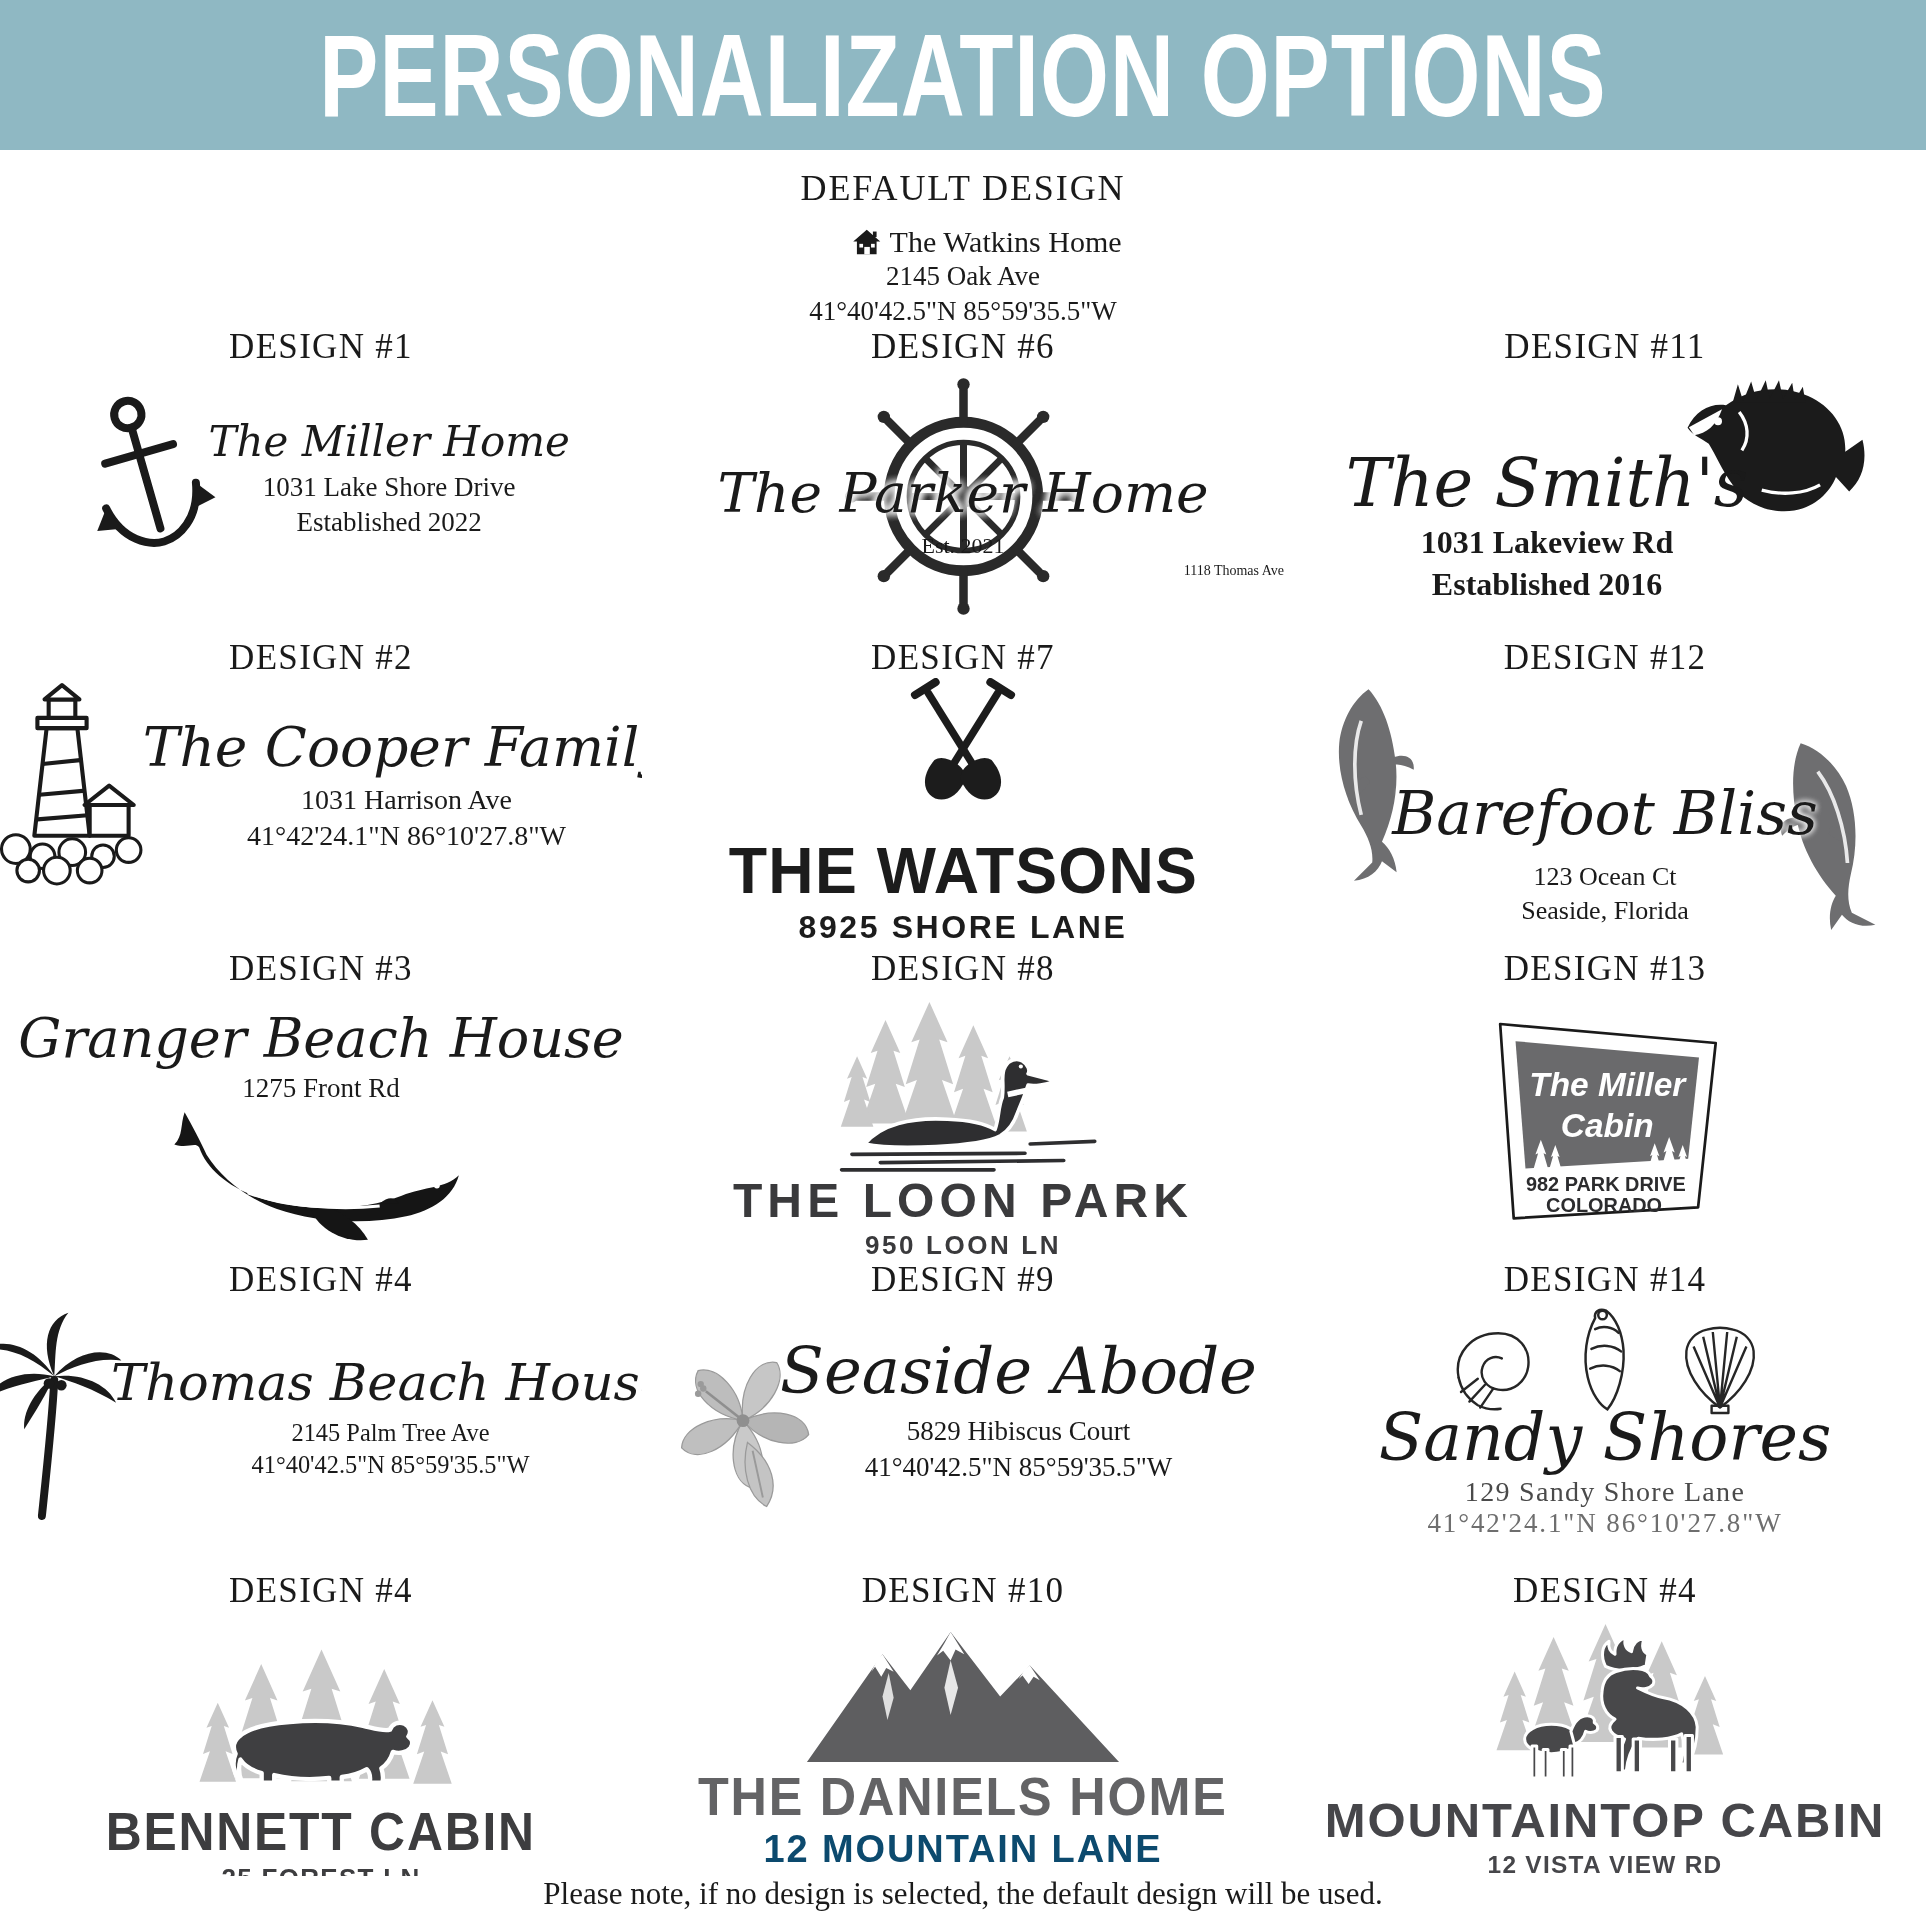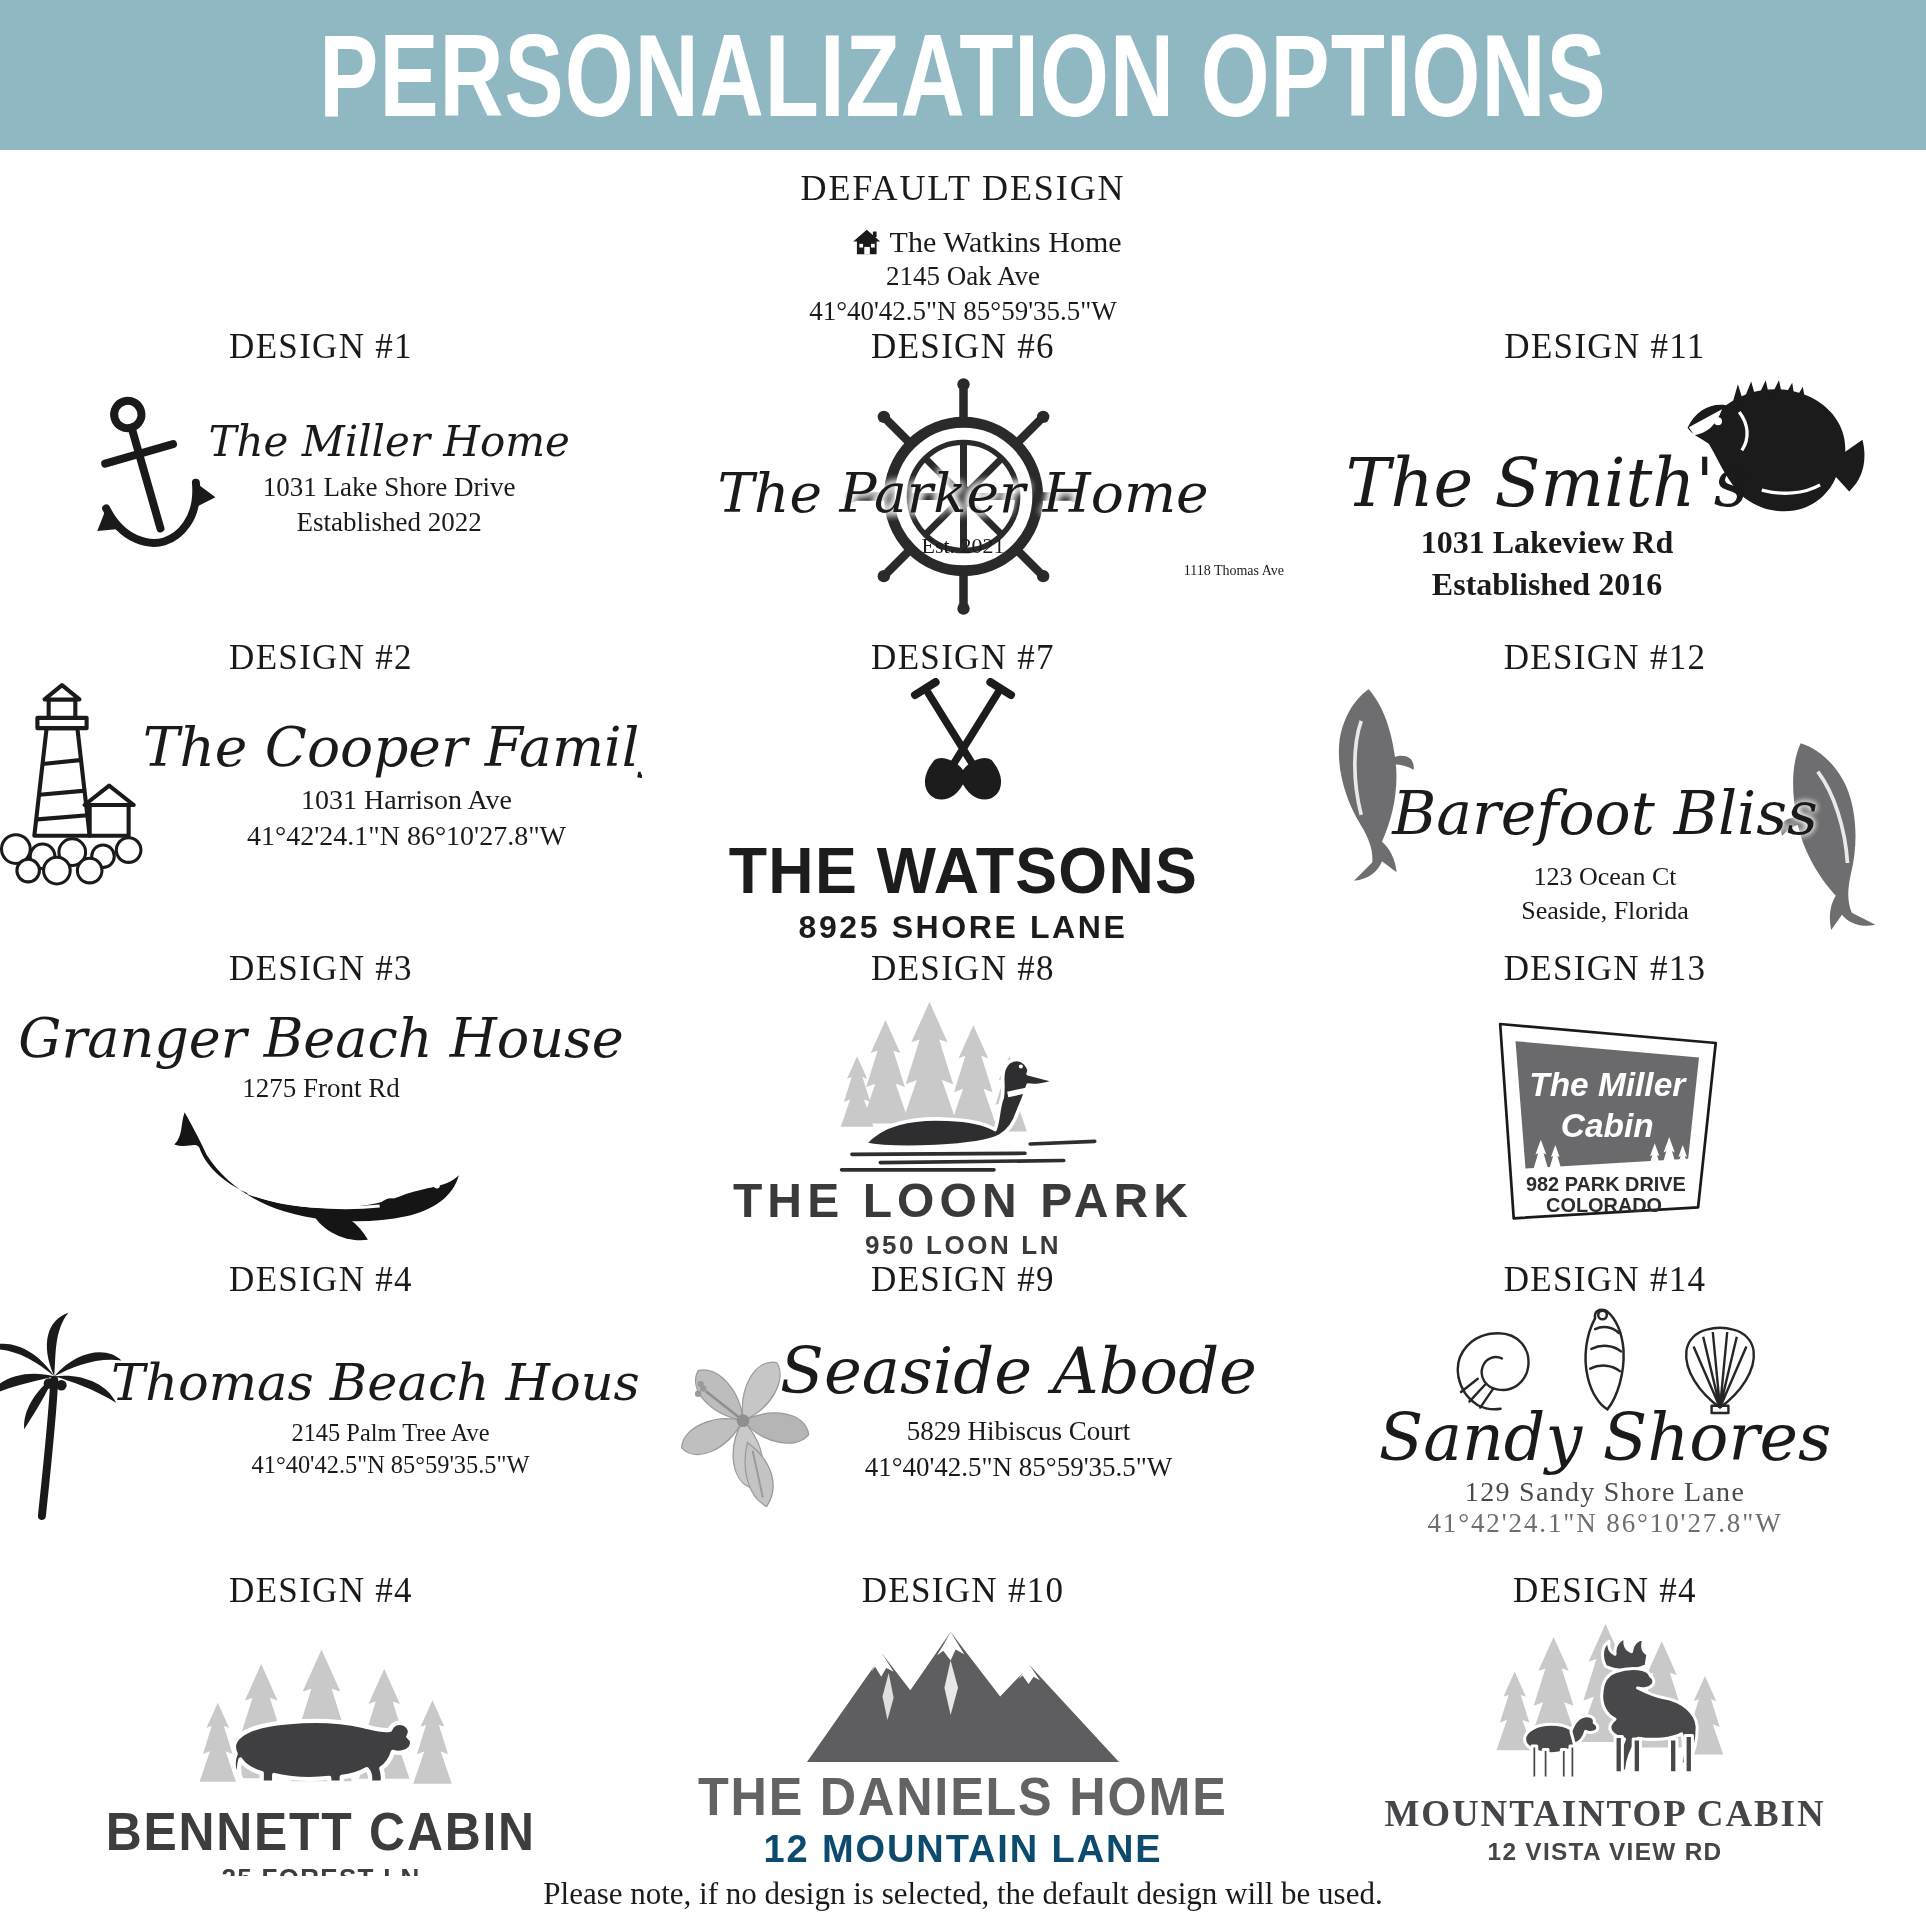--- a/index.html
+++ b/index.html
@@ -78,21 +78,21 @@
   .c12-dolphin-right{position:absolute;right:29.5px;top:56px;transform:scaleX(-1) rotate(18deg);}
   .c12-text{position:absolute;left:0;top:100px;width:642px;text-align:center;z-index:2;}
   .c12-name{font-size:60px;text-shadow:0 0 6.4px #fff,0 0 6.4px #fff;}
   .c12-line{font-size:26px;line-height:1.3;}
 
   .c14-shells{display:flex;align-items:flex-end;gap:29.5px;margin-top:3.9px;}
   .c14-name{font-size:65px;margin-top:-16.7px;}
   .c14-line1{font-size:28px;color:#4a4a4a;letter-spacing:1.3px;margin-top:1.3px;}
   .c14-line2{font-size:27px;color:#6e6e6e;letter-spacing:1.9px;}
 
-  .c15-name{font-size:37px;color:#46464a;letter-spacing:1.9px;margin-top:-5.1px;font-family:Liberation Serif, serif;}
+  .c15-name{font-size:49px;color:#46464a;letter-spacing:1.9px;margin-top:-5.1px;}
   .c15-line1{font-size:24.4px;color:#46464a;letter-spacing:1.3px;margin-top:2.6px;}
 
   
   .footer{height:48px;text-align:center;}
   .footer-note{font-size:31px;}
 
   svg{display:block;}
 </style>
 </head>
 <body>

